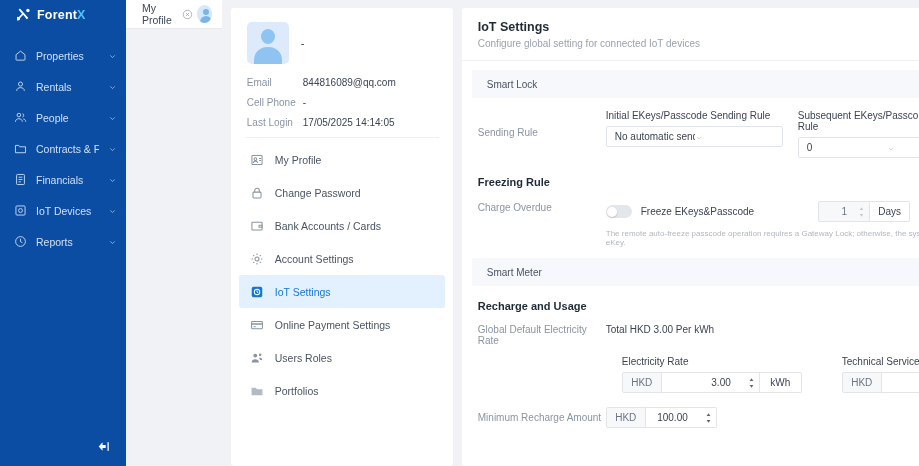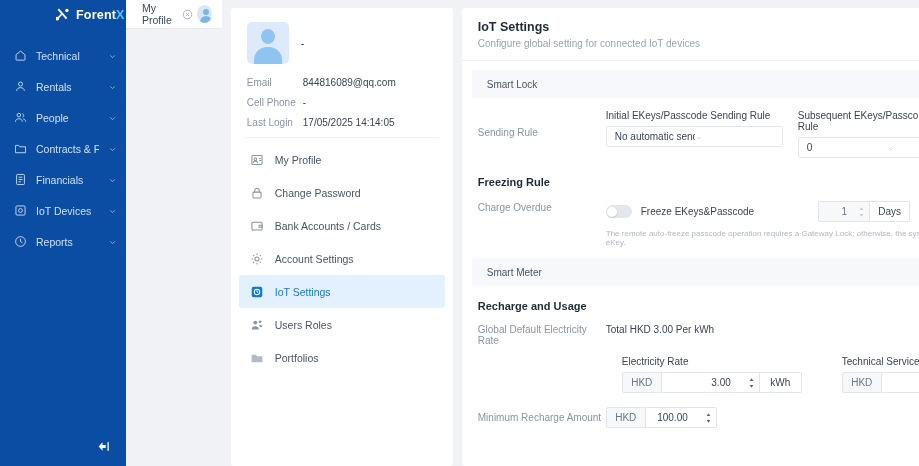--- a/index.html
+++ b/index.html
@@ -18,21 +18,20 @@
     background: #0a4da3;
     flex: 0 0 126px;
     position: relative;
     display: flex; flex-direction: column;
   }
   .brand {
     height: 29px;
     display: flex; align-items: center;
     padding-left: 17px;
     gap: 7px;
-    margin-left: 39px;
   }
   .brand-mark { width: 13px; height: 13px; flex: 0 0 13px; }
   .brand-text {
     color: #ffffff; font-size: 12.5px; font-weight: bold;
     letter-spacing: .2px;
   }
   .brand-text em { color: #4fc3f7; font-style: normal; }
   .nav-list { padding-top: 11px; }
   .nav-item {
     height: 31px;
@@ -208,21 +207,21 @@
     </div>
 
     <div class="nav-list">
 
       <div class="nav-item">
         <span class="nav-ico">
           <svg viewBox="0 0 16 16" width="13" height="13" fill="none" stroke="#cfe0f5" stroke-width="1.2">
             <path d="M2.5 7 L8 2.6 L13.5 7 V13 a.7.7 0 0 1-.7.7H3.2A.7.7 0 0 1 2.5 13 Z"></path>
           </svg>
         </span>
-        <span class="nav-label">Technical</span>
+        <span class="nav-label">Properties</span>
         <span class="nav-chev">
           <svg viewBox="0 0 12 12" width="9" height="9" fill="none" stroke="#cfe0f5" stroke-width="1.2">
               <path d="M3 4.5 L6 7.5 L9 4.5"></path>
             </svg>
         </span>
       </div>
 
       <div class="nav-item">
         <span class="nav-ico">
           <svg viewBox="0 0 16 16" width="13" height="13" fill="none" stroke="#cfe0f5" stroke-width="1.2">
@@ -410,20 +409,30 @@
             <span class="menu-ico">
               <svg viewBox="0 0 16 16" width="14" height="14">
                 <rect x="2" y="2" width="12" height="12" rx="2" fill="#1677d2"></rect>
                 <circle cx="8" cy="8" r="3.1" fill="none" stroke="#ffffff" stroke-width="1.2"></circle>
                 <path d="M8 6.1V8l1.5 1" fill="none" stroke="#ffffff" stroke-width="1.1"></path>
               </svg>
             </span>
             <span>IoT Settings</span>
           </div>
 
+          <div class="menu-item">
+            <span class="menu-ico">
+              <svg viewBox="0 0 16 16" width="14" height="14" fill="none" stroke="#8a94a3" stroke-width="1.2">
+                <rect x="1.8" y="4" width="12.4" height="8.2" rx="1"></rect>
+                <path d="M1.8 6.8h12.4" stroke-width="1.8"></path>
+                <path d="M4 10h2.6"></path>
+              </svg>
+            </span>
+            <span>Online Payment Settings</span>
+          </div>
 
           <div class="menu-item">
             <span class="menu-ico">
               <svg viewBox="0 0 16 16" width="14" height="14" fill="#8a94a3">
                 <circle cx="6" cy="5.2" r="2.2"></circle>
                 <path d="M1.9 13c0-2.3 1.8-3.6 4.1-3.6s4.1 1.3 4.1 3.6z"></path>
                 <circle cx="11.6" cy="4.4" r="1.5"></circle>
                 <path d="M11 7.6c1.7 0 3 1 3 2.6h-2.6a5 5 0 0 0-1.3-2.4c.3-.1.6-.2.9-.2z"></path>
               </svg>
             </span>

